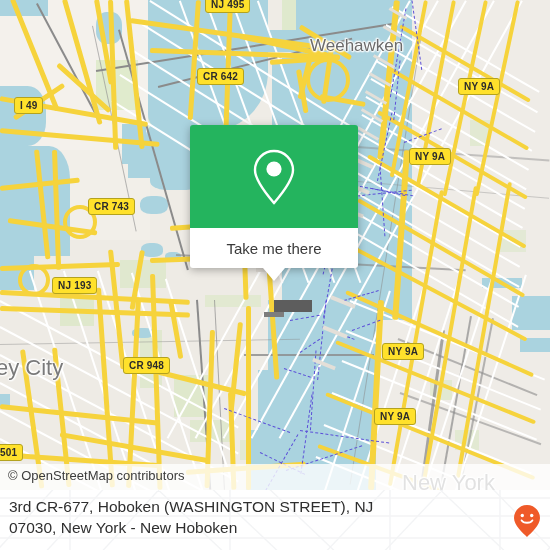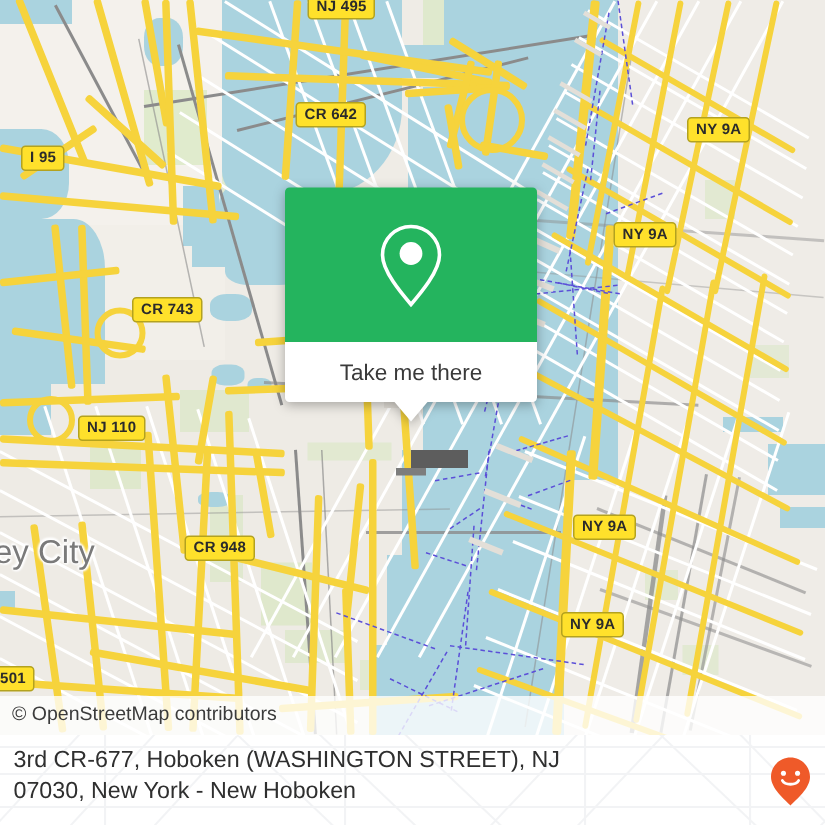--- a/index.html
+++ b/index.html
@@ -333,31 +333,33 @@
       <div style="position:absolute;left:330px;top:300px;width:26px;height:4px;background:#e3dfd8;transform:rotate(22deg);"></div>
       <div style="position:absolute;left:322px;top:330px;width:26px;height:4px;background:#e3dfd8;transform:rotate(22deg);"></div>
       <div style="position:absolute;left:312px;top:362px;width:24px;height:4px;background:#e3dfd8;transform:rotate(22deg);"></div>
       <div style="position:absolute;left:274px;top:300px;width:38px;height:12px;background:#5d5d5d;"></div>
       <div style="position:absolute;left:264px;top:312px;width:20px;height:5px;background:#7d7d7d;"></div>
       <div style="position:absolute;left:258px;top:256px;width:18px;height:4px;background:#e3dfd8;"></div>
       <div style="position:absolute;left:256px;top:268px;width:18px;height:4px;background:#e3dfd8;"></div>
     </div>
 
     <div class="mlayer">
+      <div class="placelbl" style="left:310px;top:36px;">Weehawken</div>
       <div class="placelbl big" style="left:-4px;top:355px;">ey City</div>
+      <div class="placelbl big" style="left:402px;top:470px;">New York</div>
     </div>
 
     <div class="mlayer">
       <div class="shield" style="left:205px;top:-4px;">NJ 495</div>
       <div class="shield" style="left:197px;top:68px;">CR 642</div>
-      <div class="shield" style="left:14px;top:97px;">I 95</div>
+      <div class="shield" style="left:14px;top:97px;">I 49</div>
       <div class="shield" style="left:458px;top:78px;">NY 9A</div>
       <div class="shield" style="left:409px;top:148px;">NY 9A</div>
       <div class="shield" style="left:88px;top:198px;">CR 743</div>
-      <div class="shield" style="left:52px;top:277px;">NJ 110</div>
+      <div class="shield" style="left:52px;top:277px;">NJ 193</div>
       <div class="shield" style="left:123px;top:357px;">CR 948</div>
       <div class="shield" style="left:382px;top:343px;">NY 9A</div>
       <div class="shield" style="left:374px;top:408px;">NY 9A</div>
       <div class="shield" style="left:-6px;top:444px;">501</div>
     </div>
 
     <div id="popup">
       <div class="top">
         <svg width="46" height="58" viewBox="0 0 46 58">
           <path d="M23 3 C12.5 3 4 11.5 4 22 C4 33 17 48 23 55 C29 48 42 33 42 22 C42 11.5 33.5 3 23 3 Z" fill="none" stroke="#ffffff" stroke-width="2.4"></path>

